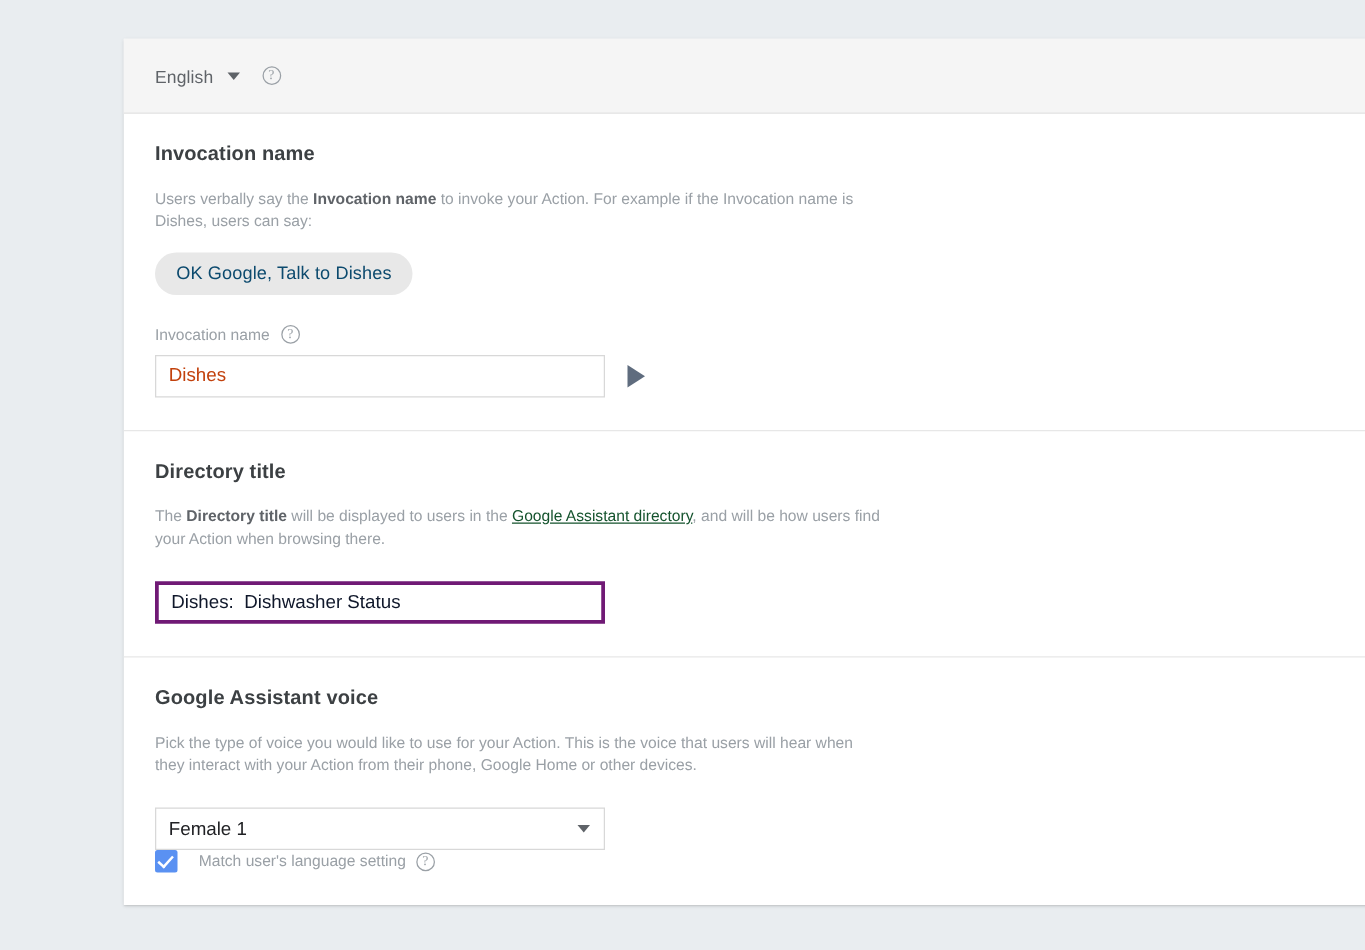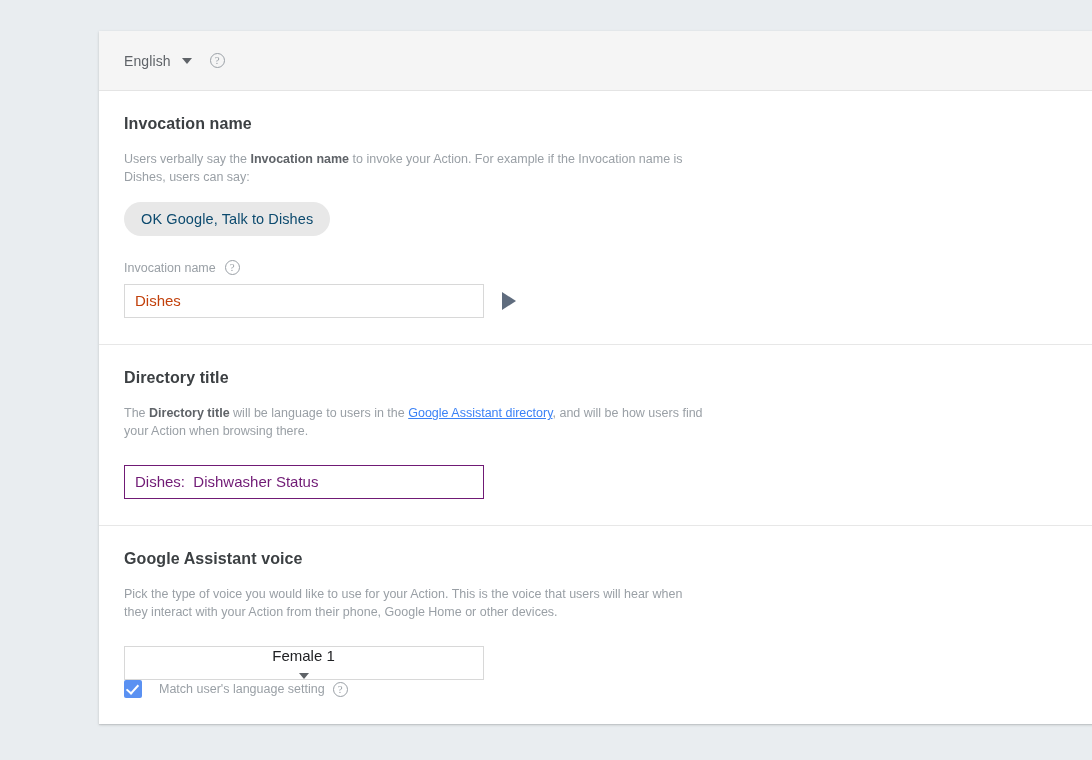--- a/index.html
+++ b/index.html
@@ -97,21 +97,21 @@
   }
 
   .desc {
     font-size: 12.5px;
     line-height: 18px;
     color: #9aa0a6;
     margin-top: 17px;
     max-width: 580px;
   }
   .desc b { color: #5f6368; font-weight: bold; }
-  .desc a { color: #3b82f6; }
+  .desc a { color: #14532d; }
 
   .chip {
     display: inline-block;
     margin-top: 16px;
     background: #e8e8e8;
     color: #0c4a6e;
     font-size: 14.5px;
     padding: 9px 17px;
     border-radius: 18px;
     letter-spacing: .1px;
@@ -150,44 +150,43 @@
     border-bottom: 9px solid transparent;
     border-left: 14px solid #5f6c7e;
     margin-left: 18px;
     cursor: pointer;
   }
 
   .title-input {
     margin-top: 25px;
     width: 360px;
     height: 34px;
-    border: 1px solid #701a75;
+    border: 3px solid #701a75;
     background: #fff;
     font-size: 15px;
-    color: #701a75;
+    color: #0f172a;
     padding: 0 0 0 10px;
     box-sizing: border-box;
     font-family: "Liberation Sans", sans-serif;
     outline: none;
     line-height: 34px;
   }
 
   .select-box {
     margin-top: 25px;
     width: 360px;
     height: 34px;
     border: 1px solid #d8d8d8;
     background: #fff;
     display: flex;
     align-items: center;
     justify-content: space-between;
     padding: 0 11px 0 10px;
     box-sizing: border-box;
     cursor: pointer;
-    flex-direction: column;
   }
   .select-value { font-size: 15px; color: #202124; }
   .select-caret {
     width: 0; height: 0;
     border-left: 5px solid transparent;
     border-right: 5px solid transparent;
     border-top: 6px solid #5f6368;
   }
 
   .check-row {
@@ -254,21 +253,21 @@
       <input class="text-input" type="text" value="Dishes" style="">
       <span class="play-btn"></span>
     </div>
   </div>
 
   <div class="section">
     <div class="section-title">Directory title</div>
     <div class="chevron-up"></div>
 
     <div class="desc">
-      <span>The </span><b>Directory title</b><span> will be language to users in the </span><a href="#">Google Assistant directory</a><span>, and will be how users find your Action when browsing there.</span>
+      <span>The </span><b>Directory title</b><span> will be displayed to users in the </span><a href="#">Google Assistant directory</a><span>, and will be how users find your Action when browsing there.</span>
     </div>
 
     <input class="title-input" type="text" value="Dishes:  Dishwasher Status" style="">
   </div>
 
   <div class="section">
     <div class="section-title">Google Assistant voice</div>
     <div class="chevron-up"></div>
 
     <div class="desc">

